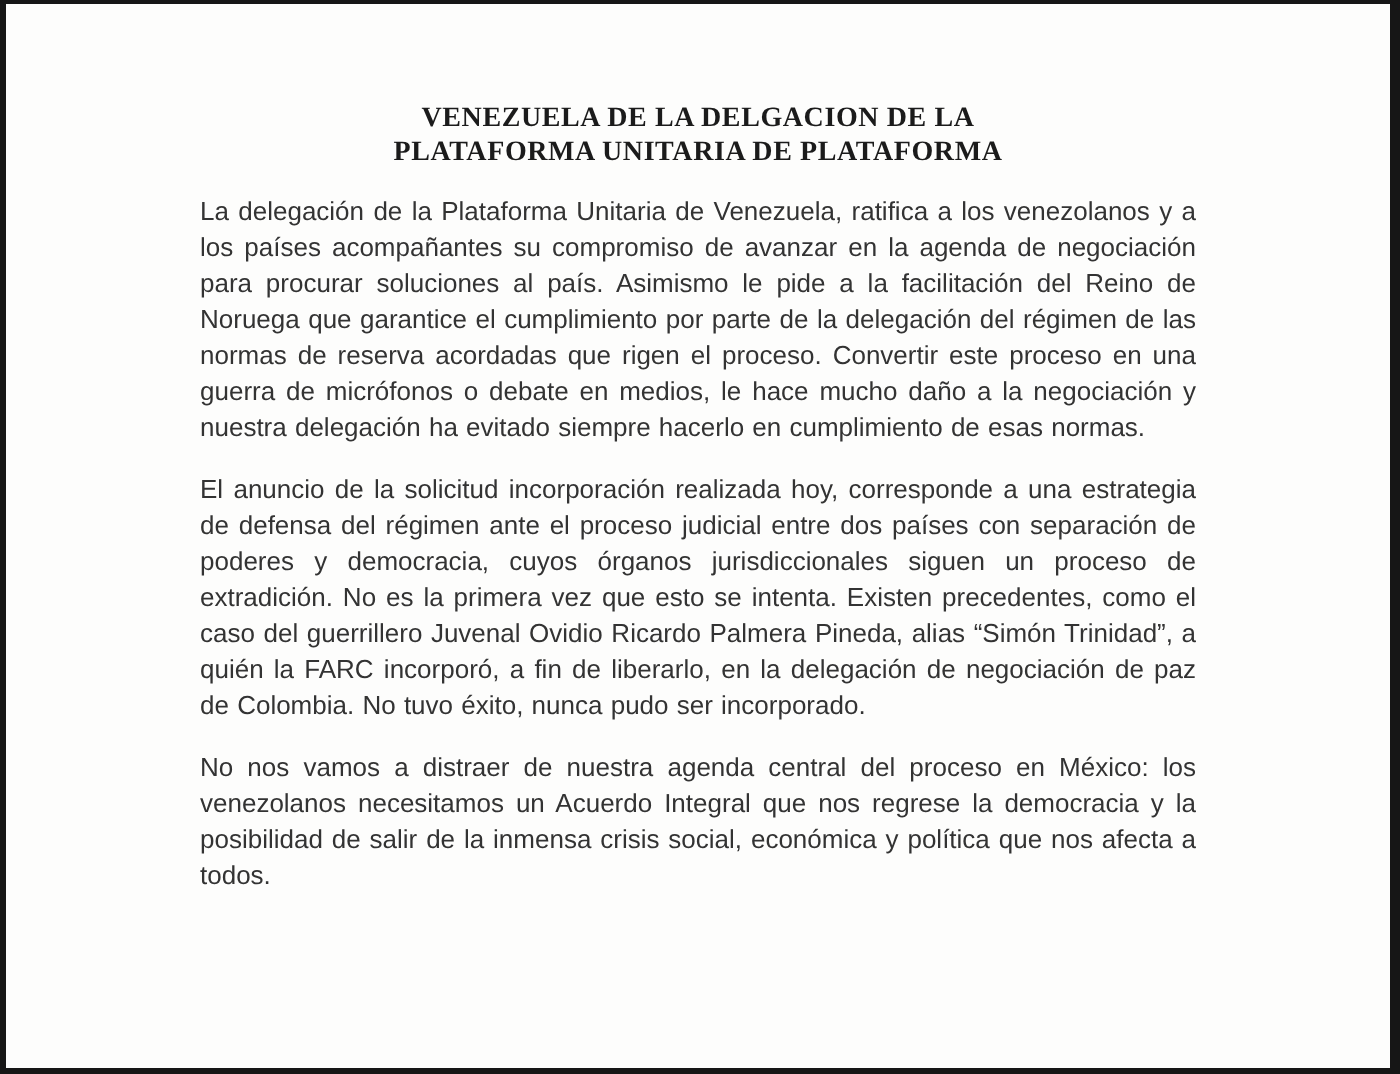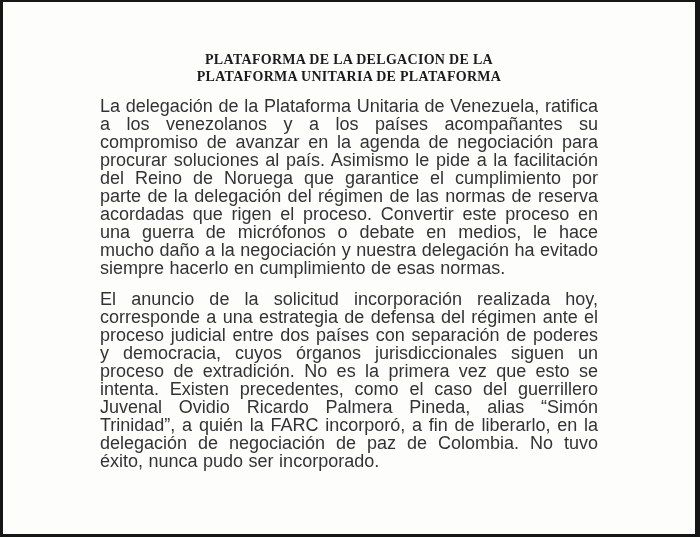--- a/index.html
+++ b/index.html
@@ -32,41 +32,42 @@
     font-weight: bold;
     font-size: 14px;
     line-height: 16.5px;
     letter-spacing: 0.3px;
     text-align: center;
     color: #1b1b1b;
     margin: 0 0 12px 0;
   }
   .doc-body p {
     font-family: "Liberation Sans", "DejaVu Sans", sans-serif;
-    font-size: 18px;
+    font-size: 13px;
     line-height: 18px;
     text-align: justify;
     color: #333333;
     margin: 4px 0 13px 0;
     word-spacing: 0.5px;
   }
   .doc-body p:last-child {
     margin-bottom: 0;
   }
 </style>
 </head>
 <body>
 
 <div class="scan-frame">
   <div class="content">
 
     <header class="doc-title">
-      <div>PLATAFORMA DE LA DELGACION DE LA</div>
+      <div>VENEZUELA DE LA DELGACION DE LA</div>
       <div>PLATAFORMA UNITARIA DE PLATAFORMA</div>
     </header>
 
     <div class="doc-body">
       <p>La delegación de la Plataforma Unitaria de Venezuela, ratifica a los venezolanos y a los países acompañantes su compromiso de avanzar en la agenda de negociación para procurar soluciones al país. Asimismo le pide a la facilitación del Reino de Noruega que garantice el cumplimiento por parte de la delegación del régimen de las normas de reserva acordadas que rigen el proceso. Convertir este proceso en una guerra de micrófonos o debate en medios, le hace mucho daño a la negociación y nuestra delegación ha evitado siempre hacerlo en cumplimiento de esas normas.</p>
       <p>El anuncio de la solicitud incorporación realizada hoy, corresponde a una estrategia de defensa del régimen ante el proceso judicial entre dos países con separación de poderes y democracia, cuyos órganos jurisdiccionales siguen un proceso de extradición. No es la primera vez que esto se intenta. Existen precedentes, como el caso del guerrillero Juvenal Ovidio Ricardo Palmera Pineda, alias “Simón Trinidad”, a quién la FARC incorporó, a fin de liberarlo, en la delegación de negociación de paz de Colombia. No tuvo éxito, nunca pudo ser incorporado.</p>
+      <p>No nos vamos a distraer de nuestra agenda central del proceso en México: los venezolanos necesitamos un Acuerdo Integral que nos regrese la democracia y la posibilidad de salir de la inmensa crisis social, económica y política que nos afecta a todos.</p>
     </div>
 
   </div>
 </div>
 
 </body></html>

